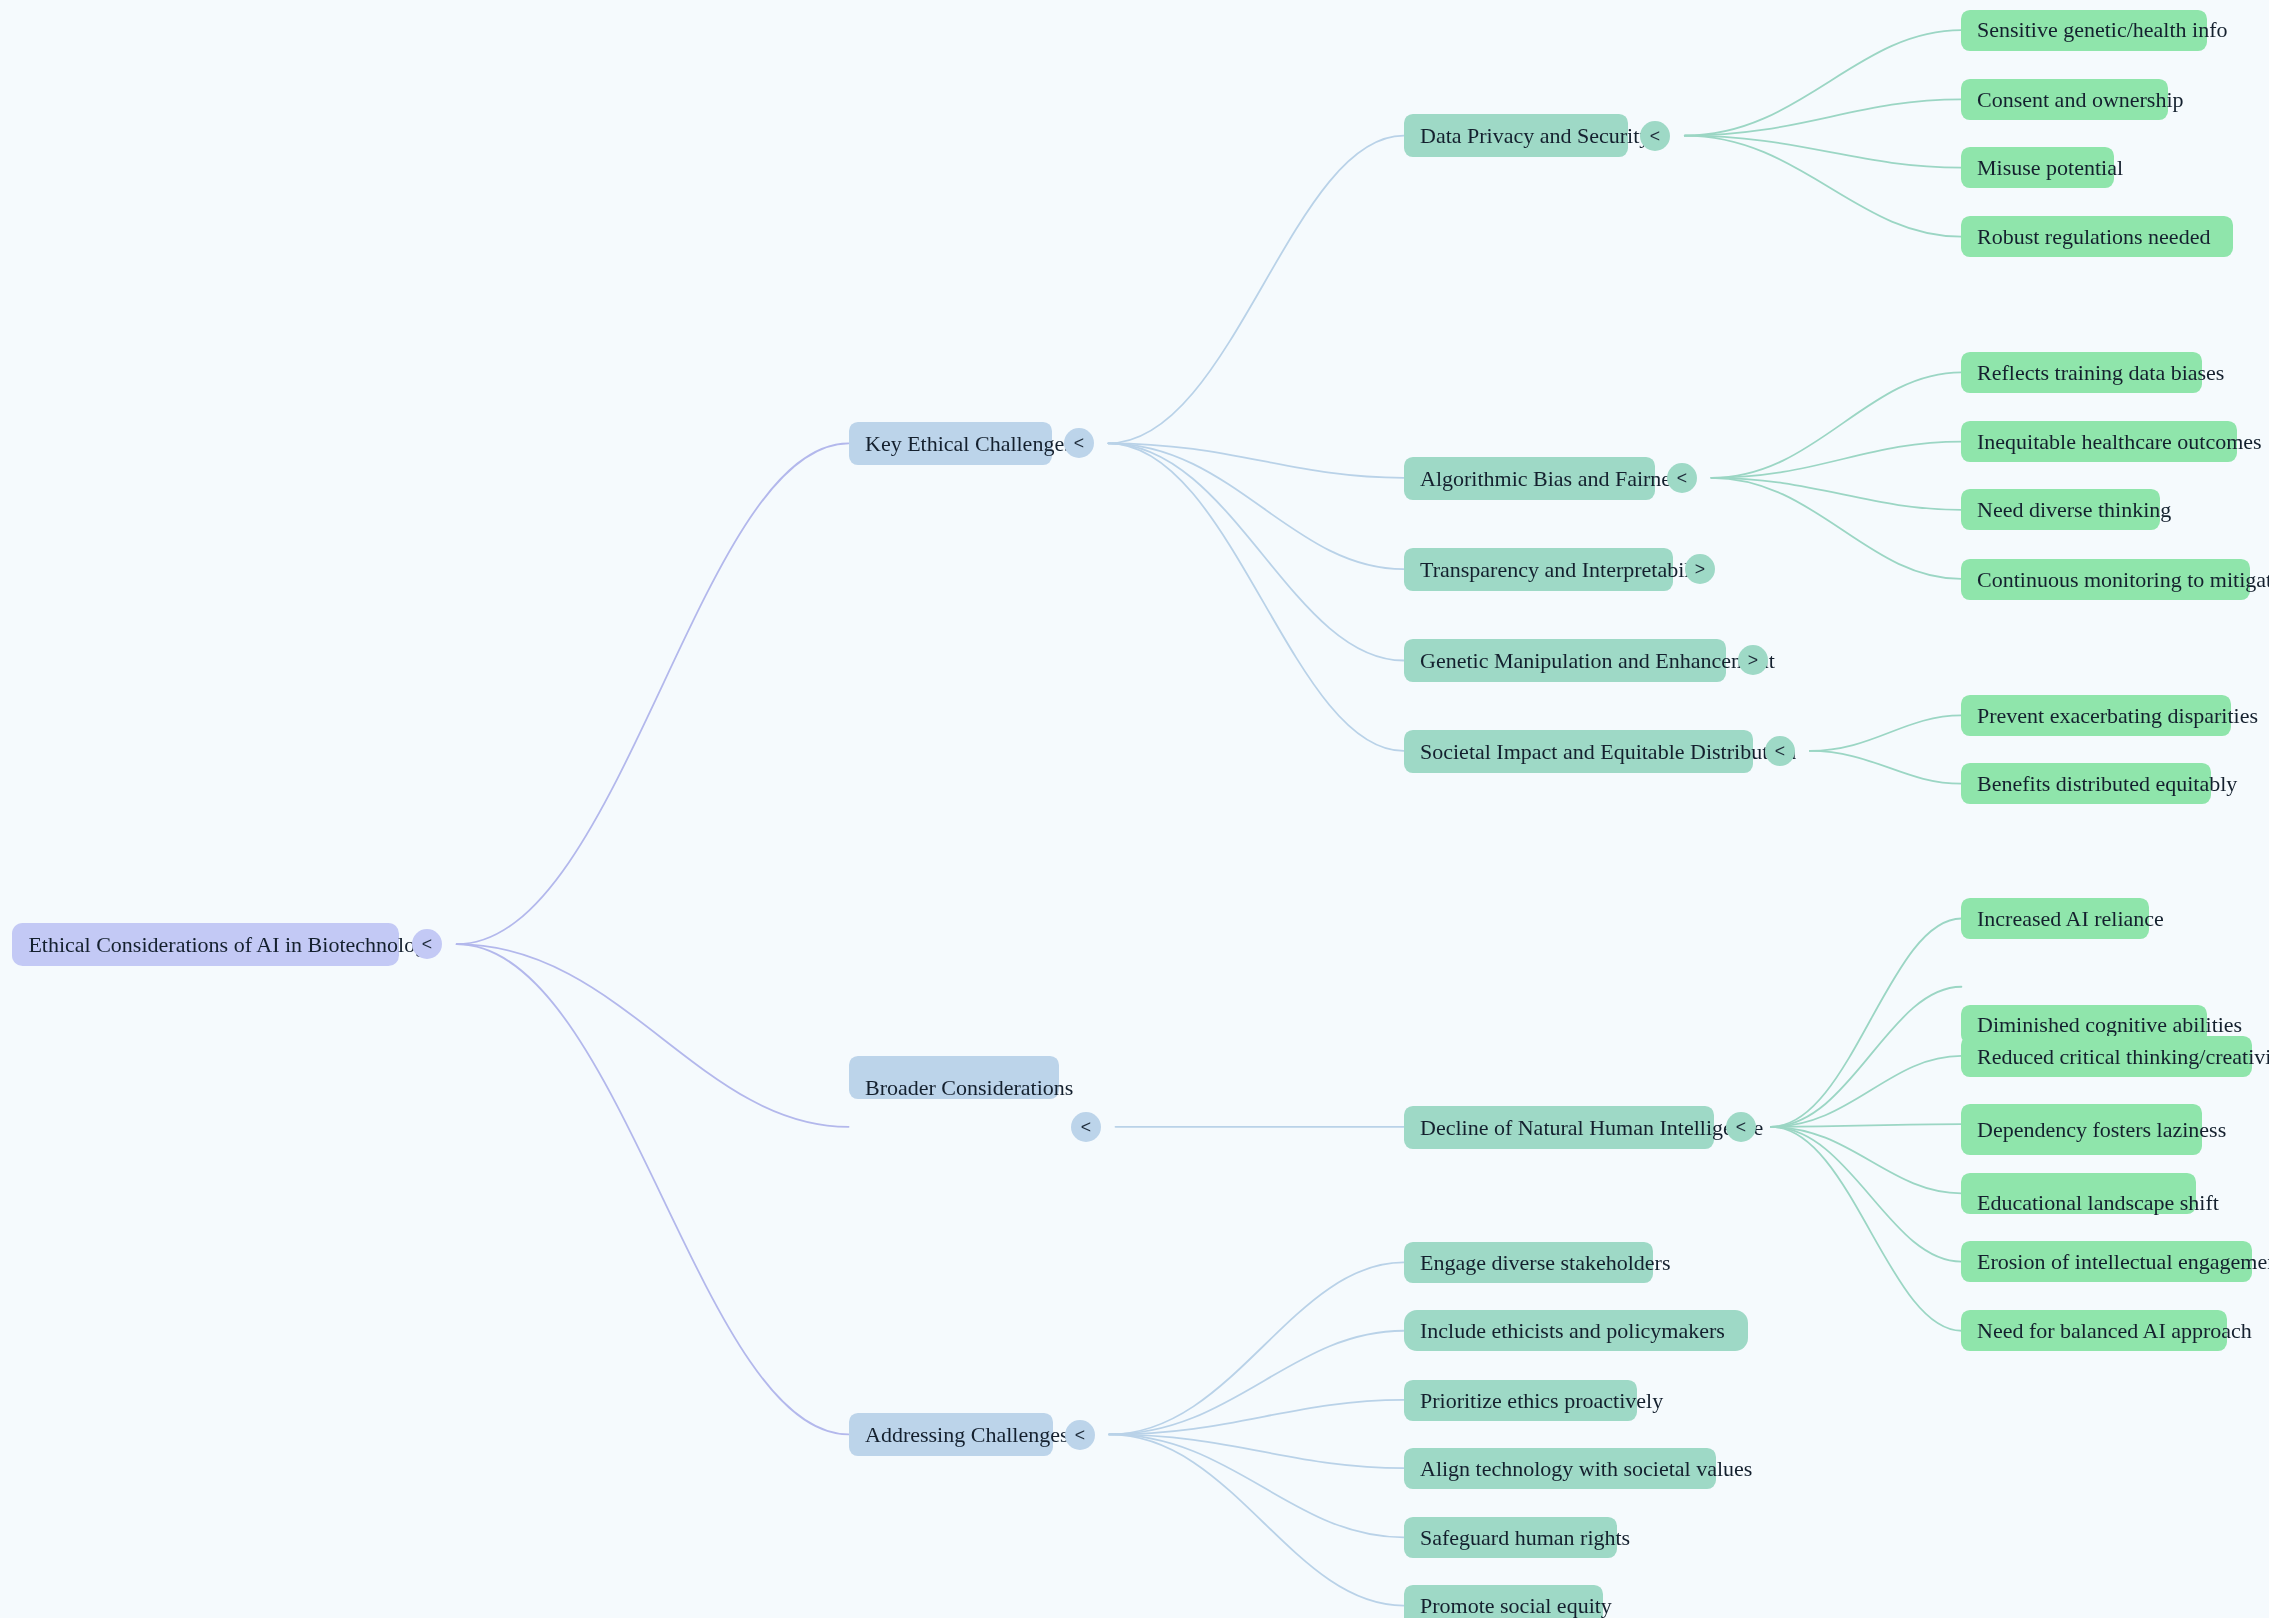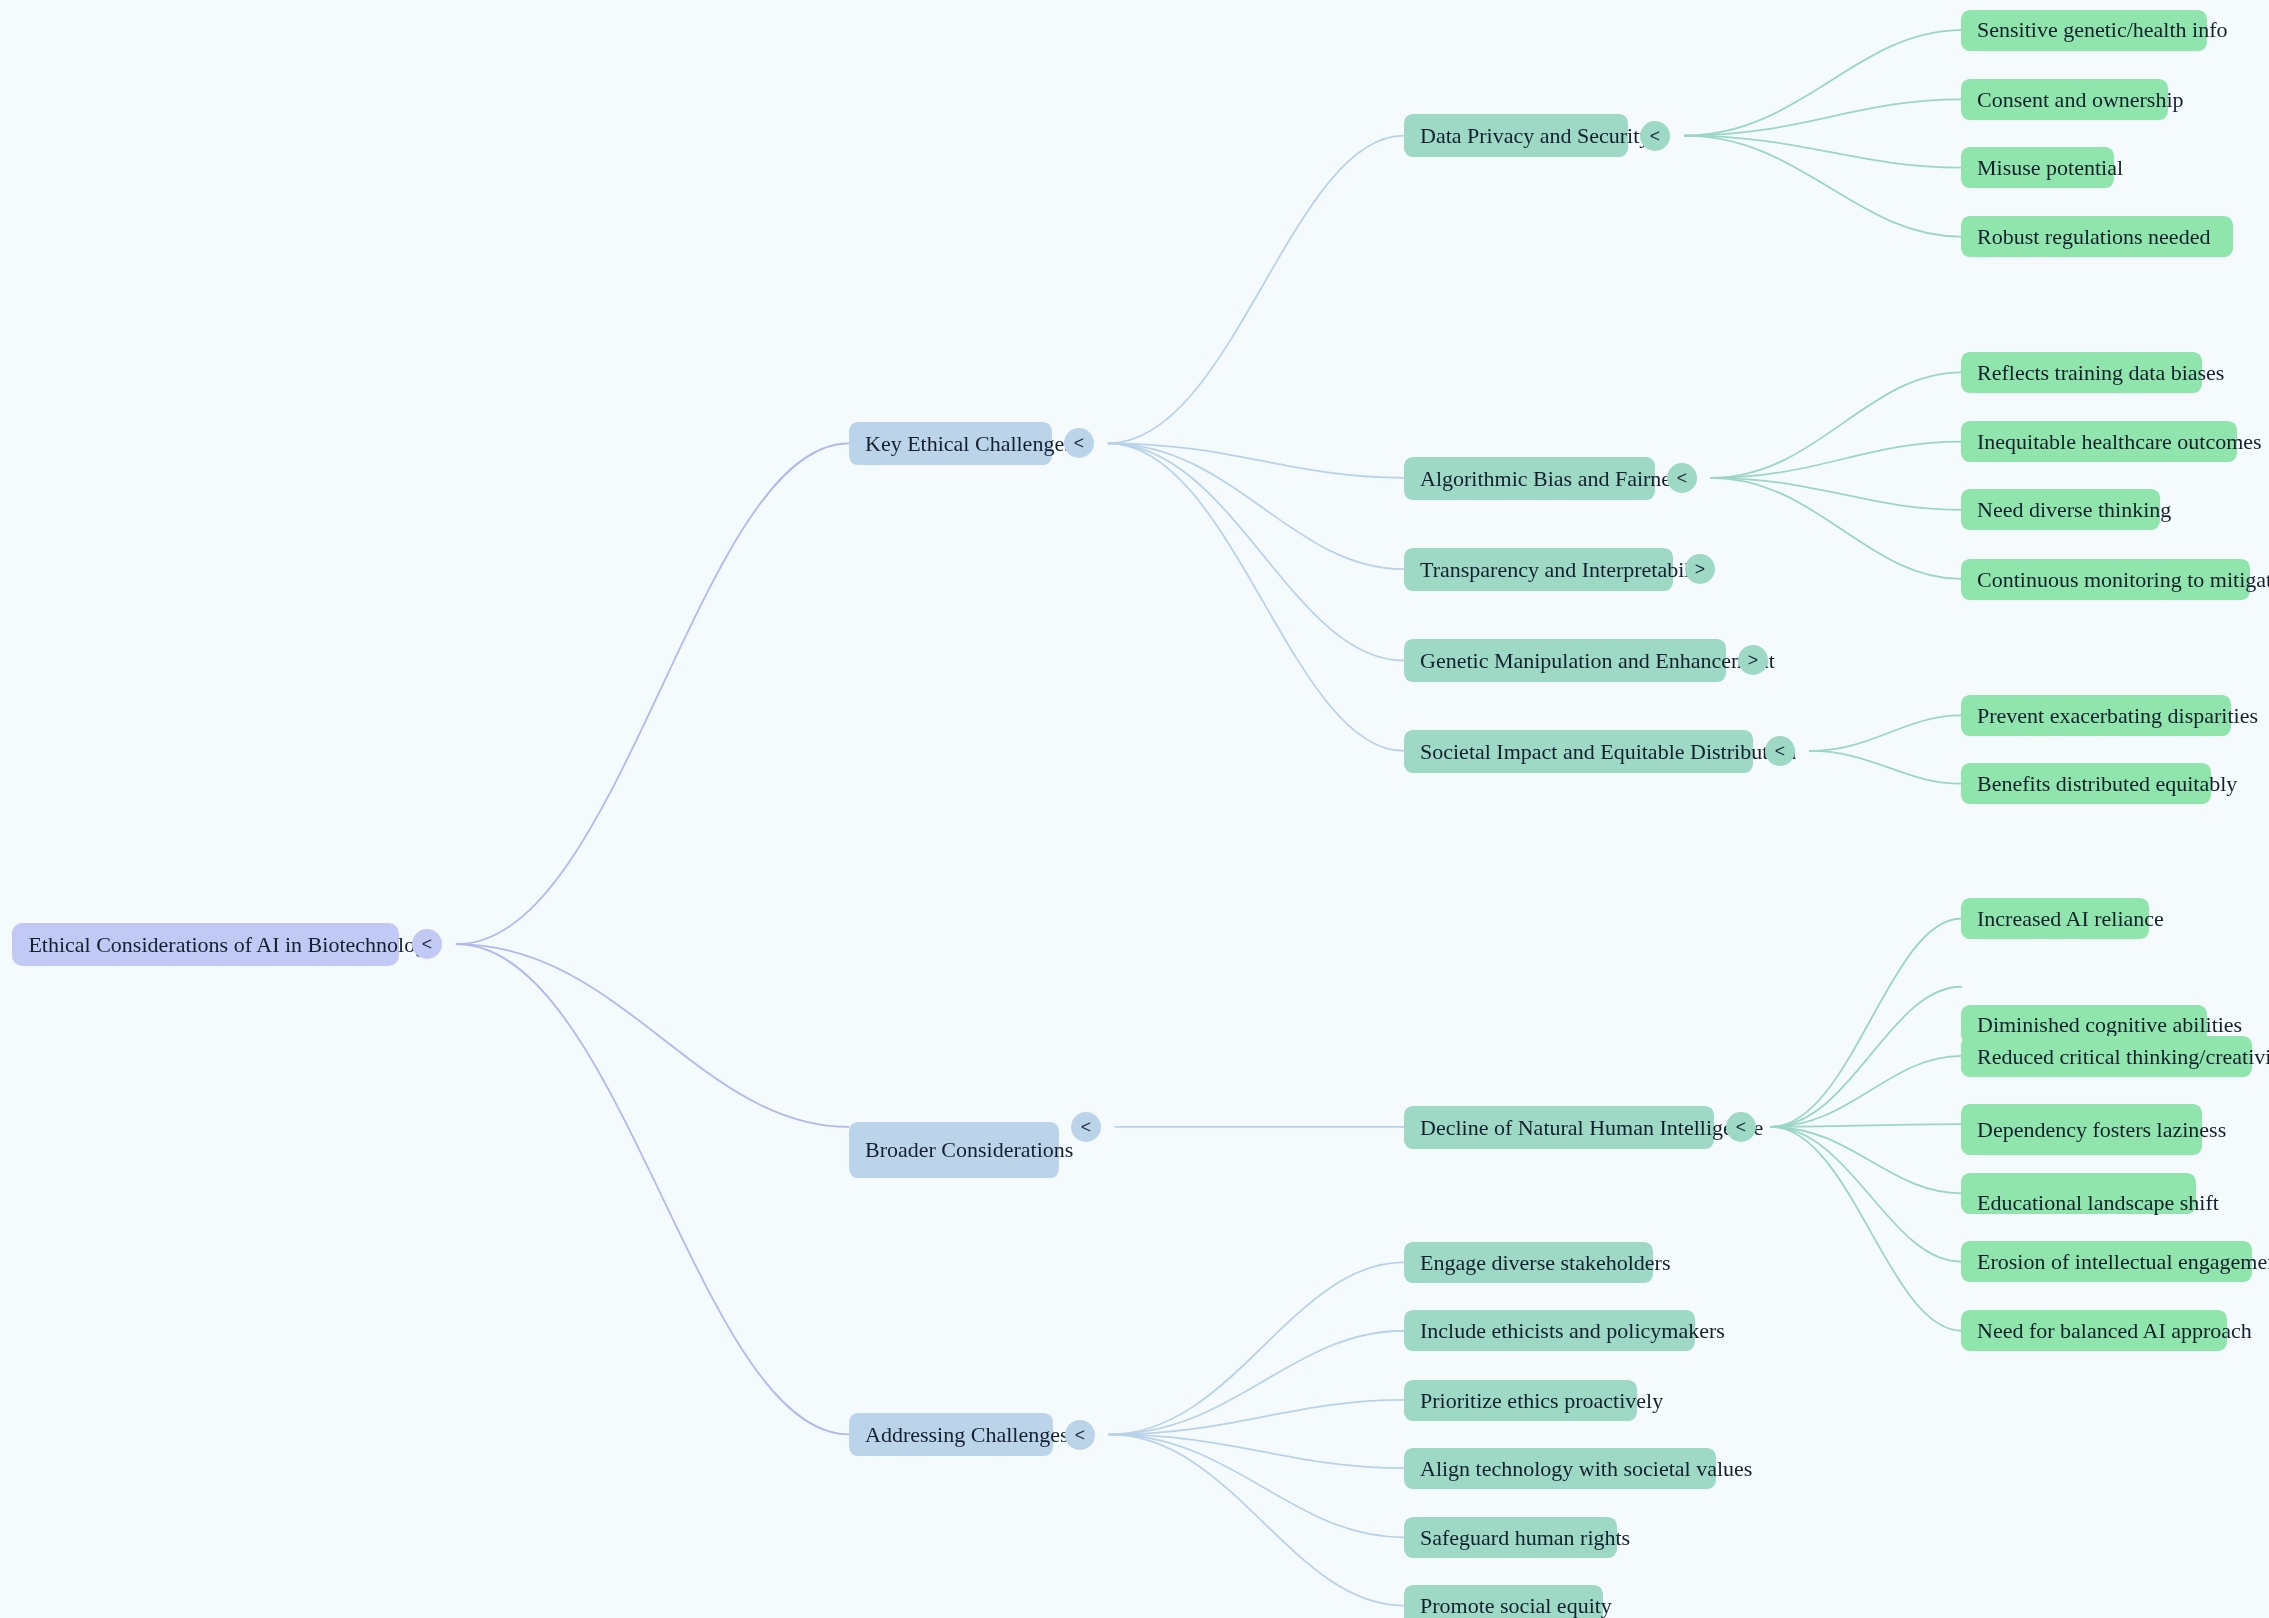--- a/index.html
+++ b/index.html
@@ -165,21 +165,21 @@
       <div class="node lvl-2" style="left: 1404px; top: 730px; width: 349px; height: 43px;">
         <span class="node-label">Societal Impact and Equitable Distribution</span>
       </div>
       <div class="toggle tg-2" style="left: 1765px; top: 736px;">&lt;</div>
       <div class="node lvl-3" style="left: 1961px; top: 695px; width: 270px; height: 41px;">
         <span class="node-label">Prevent exacerbating disparities</span>
       </div>
       <div class="node lvl-3" style="left: 1961px; top: 763px; width: 250px; height: 41px;">
         <span class="node-label">Benefits distributed equitably</span>
       </div>
-      <div class="node lvl-1" style="left: 849px; top: 1122px; width: 210px; height: 56px;">
+      <div class="node lvl-1" style="left: 849px; top: 1056px; width: 210px; height: 43px; align-items: flex-end;">
         <span class="node-label">Broader Considerations</span>
       </div>
       <div class="toggle tg-1" style="left: 1071px; top: 1112px;">&lt;</div>
       <div class="node lvl-2" style="left: 1404px; top: 1106px; width: 310px; height: 43px;">
         <span class="node-label">Decline of Natural Human Intelligence</span>
       </div>
       <div class="toggle tg-2" style="left: 1726px; top: 1112px;">&lt;</div>
       <div class="node lvl-3" style="left: 1961px; top: 898px; width: 188px; height: 41px;">
         <span class="node-label">Increased AI reliance</span>
       </div>
@@ -201,21 +201,21 @@
       <div class="node lvl-3" style="left: 1961px; top: 1310px; width: 266px; height: 41px;">
         <span class="node-label">Need for balanced AI approach</span>
       </div>
       <div class="node lvl-1" style="left: 849px; top: 1413px; width: 204px; height: 43px;">
         <span class="node-label">Addressing Challenges</span>
       </div>
       <div class="toggle tg-1" style="left: 1065px; top: 1420px;">&lt;</div>
       <div class="node lvl-2" style="left: 1404px; top: 1242px; width: 249px; height: 41px;">
         <span class="node-label">Engage diverse stakeholders</span>
       </div>
-      <div class="node lvl-2" style="left: 1404px; top: 1310px; width: 291px; height: 41px;">
+      <div class="node lvl-2" style="left: 1404px; top: 1310px; width: 344px; height: 41px; border-radius: 13px;">
         <span class="node-label">Include ethicists and policymakers</span>
       </div>
       <div class="node lvl-2" style="left: 1404px; top: 1380px; width: 233px; height: 41px;">
         <span class="node-label">Prioritize ethics proactively</span>
       </div>
       <div class="node lvl-2" style="left: 1404px; top: 1448px; width: 312px; height: 41px;">
         <span class="node-label">Align technology with societal values</span>
       </div>
       <div class="node lvl-2" style="left: 1404px; top: 1517px; width: 213px; height: 41px;">
         <span class="node-label">Safeguard human rights</span>

